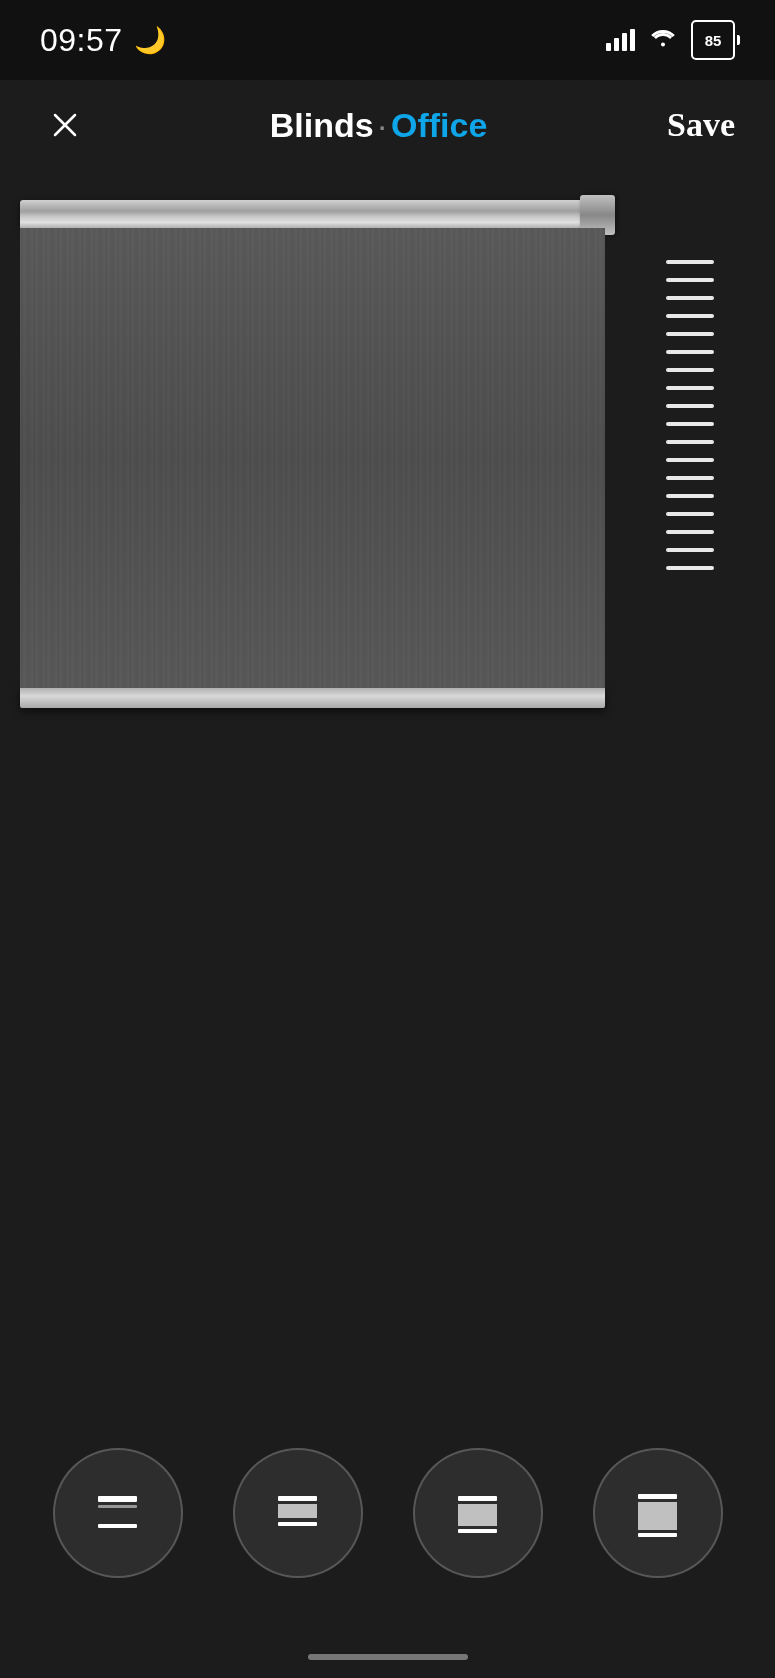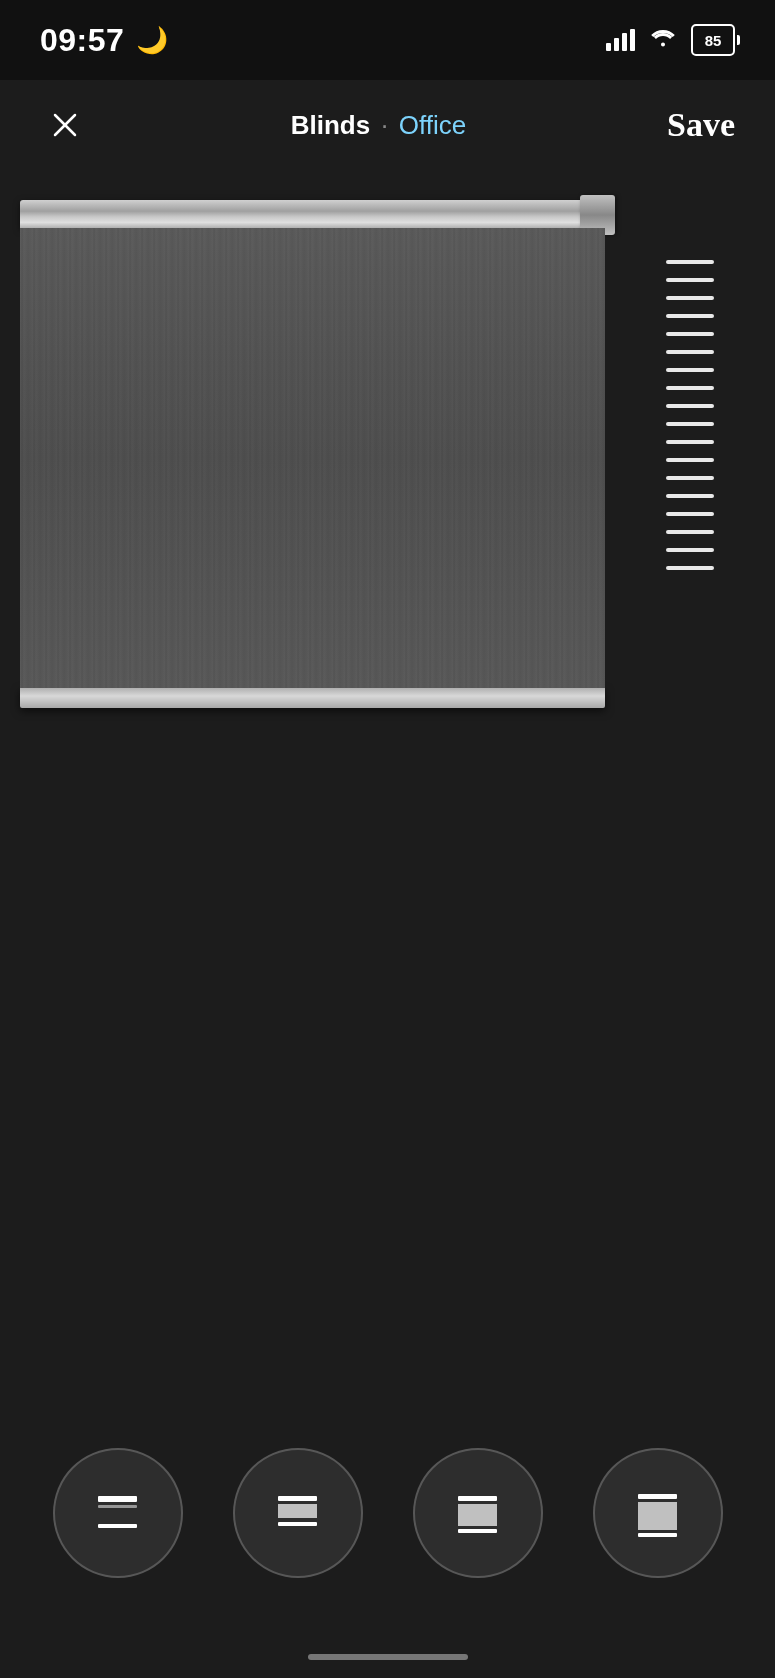--- a/index.html
+++ b/index.html
@@ -20,21 +20,21 @@
       height: 80px;
       background: #111;
       display: flex;
       align-items: center;
       justify-content: space-between;
       padding: 0 40px;
     }
 
     .status-time {
       font-size: 32px;
-      font-weight: 700;
+      font-weight: 400;
       color: white;
       letter-spacing: 0.5px;
     }
 
     .status-icons {
       display: flex;
       align-items: center;
       gap: 14px;
     }
 
@@ -55,21 +55,21 @@
       display: flex;
       align-items: center;
       justify-content: center;
       border: 2.5px solid white;
       border-radius: 5px;
       padding: 2px 5px;
       font-size: 16px;
       font-weight: 600;
       color: white;
       position: relative;
-      height: 32px;
+      height: 40px;
       min-width: 44px;
     }
 
     .battery-container::after {
       content: '';
       position: absolute;
       right: -7px;
       top: 50%;
       transform: translateY(-50%);
       width: 3px;
@@ -106,22 +106,22 @@
       font-weight: 700;
       color: white;
     }
 
     .nav-title-separator {
       color: #888;
       font-weight: 300;
     }
 
     .nav-title-light {
-      font-weight: 400;
-      color: #7dd3fc;
+      font-weight: 700;
+      color: #0ea5e9;
     }
 
     .save-btn {
       font-size: 34px;
       font-weight: 600;
       color: white;
       cursor: pointer;
       background: none;
       border: none;
       color: white;
@@ -305,21 +305,21 @@
 </div>
 
 <div class="nav-bar">
   <button class="close-btn" style="background:none;border:none;color:white;cursor:pointer;">
     <svg class="close-icon-svg" viewBox="0 0 28 28" fill="none" stroke="white" stroke-width="2.5" stroke-linecap="round">
       <line x1="4" y1="4" x2="24" y2="24"></line>
       <line x1="24" y1="4" x2="4" y2="24"></line>
     </svg>
   </button>
 
-  <div style="display:flex;align-items:center;gap:10px;font-size:26px;">
+  <div style="display:flex;align-items:center;gap:3px;font-size:34px;">
     <span class="nav-title-bold">Blinds</span>
     <span class="nav-title-separator">·</span>
     <span class="nav-title-light">Office</span>
   </div>
 
   <button class="save-btn">Save</button>
 </div>
 
 <div class="main-content">
 

